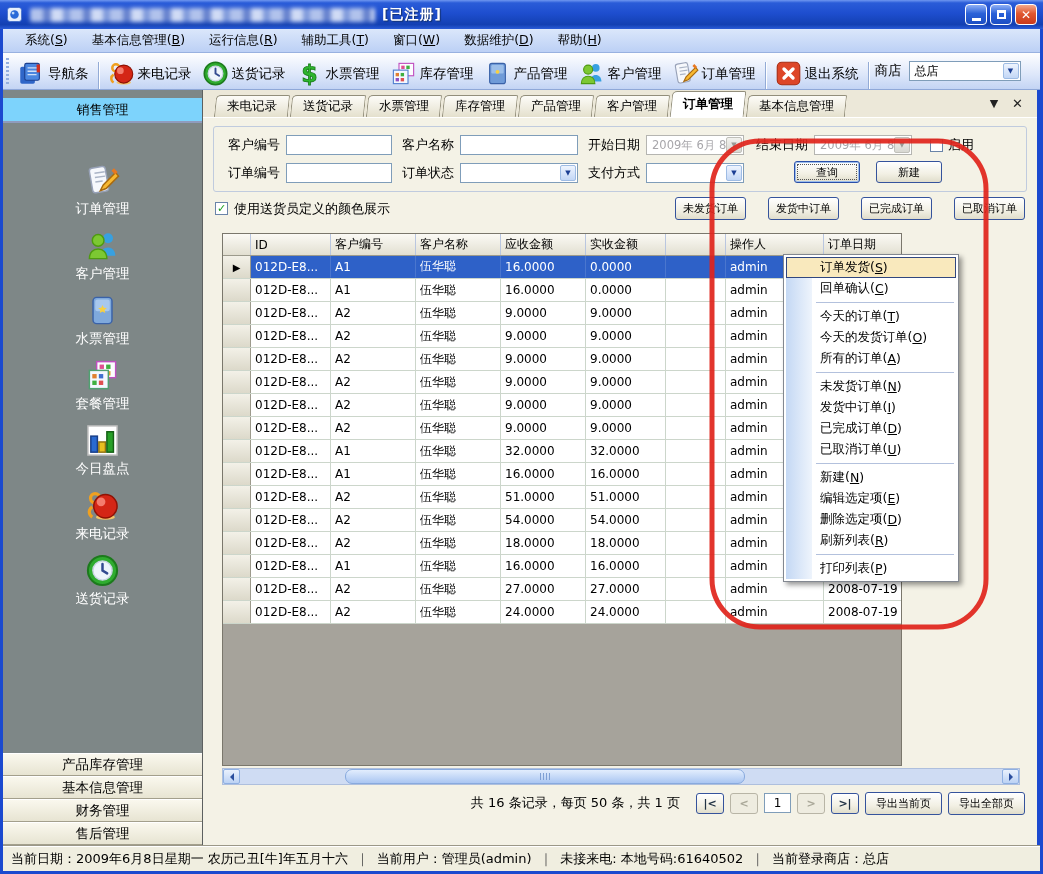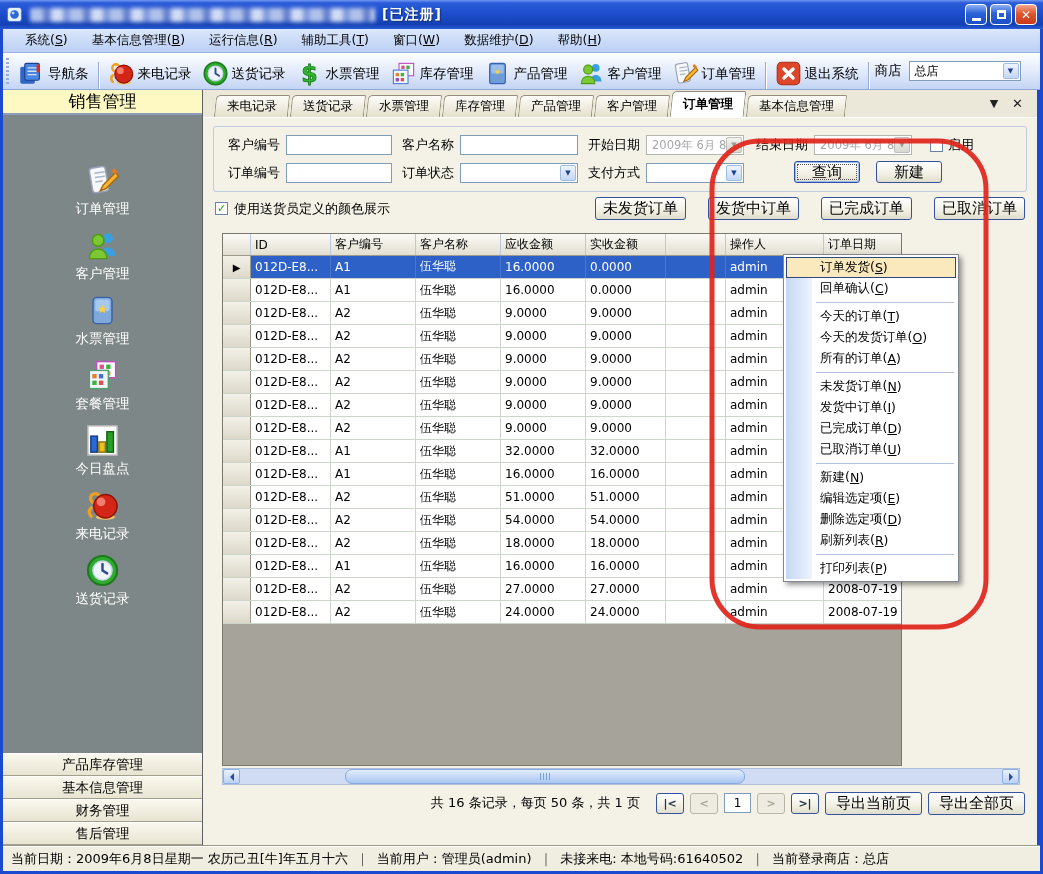--- a/index.html
+++ b/index.html
@@ -46,22 +46,22 @@
   .dd-btn { position:absolute; right:1px; top:1px; bottom:1px; width:16px;
     background:linear-gradient(180deg,#eef4fe,#c3d7f6); border:1px solid #9ebce4; border-radius:2px;
     color:#1c3f94; font-size:7px; display:flex; align-items:center; justify-content:center; }
 
   
   .sidebar { position:absolute; left:3px; top:90px; width:200px; height:755px; background:#7e8787; border-right:1px solid #5c6060; }
   .sb-title { height:22px; background:linear-gradient(180deg,#fbfaf4,#ddd9c6);
     border-bottom:1px solid #b5b1a0; display:flex; align-items:center; padding:0 6px; font-size:12.5px; }
   .sb-title .spacer { flex:1; }
   .sb-tbtn { width:16px; height:16px; display:flex; align-items:center; justify-content:center; color:#222; font-weight:bold; }
-  .sb-section { height:25px; background:#fef9c3; border-bottom:2px solid #8f9bbd;
-    display:flex; align-items:center; justify-content:center; font-size:17px; }
+  .sb-section { height:25px; background:#7dd3fc; border-bottom:2px solid #8f9bbd;
+    display:flex; align-items:center; justify-content:center; font-size:13px;margin-top:8px; }
   .sb-body { position:absolute; top:49px; bottom:92px; left:0; right:0; background:#7e8787;
     display:flex; flex-direction:column; align-items:center; padding-top:24px; overflow:hidden; }
   .sb-item { display:flex; flex-direction:column; align-items:center; margin-bottom:10px; color:#fff; font-size:13.5px; gap:2px; cursor:default; }
   .sb-item .icn { width:35px; height:35px; }
   .sb-bottom { position:absolute; bottom:0; left:0; right:0; }
   .sb-btn { height:23px; background:linear-gradient(180deg,#faf8ee,#e7e4d2);
     border-top:1px solid #fff; border-bottom:1px solid #a39f8c;
     display:flex; align-items:center; justify-content:center; font-size:13.5px; cursor:default; }
 
   
@@ -81,21 +81,21 @@
   .flabel { position:absolute; font-size:13px; line-height:20px; }
   .finput { position:absolute; height:20px; background:#fff; border:1px solid #7f9db9; }
   .fdate { position:absolute; height:20px; background:#fff; border:1px solid #b5b5b1;
     color:#a7a6aa; font-size:11.5px; display:flex; align-items:center; padding-left:5px; }
   .fselect { position:absolute; height:20px; background:#fff; border:1px solid #7f9db9; }
   .fdate .dd-btn { background:linear-gradient(180deg,#f2f2ee,#d8d8d2); border-color:#c0c0ba; color:#9a9a96; }
   .chkbox { width:13px; height:13px; background:#fff; border:1px solid #6a84a8; display:inline-flex;
     align-items:center; justify-content:center; color:#1ba01b; font-size:11px; font-weight:bold; }
   .fcheck { position:absolute; display:flex; align-items:center; gap:5px; font-size:13px; height:20px; }
   .xpbtn { border:1px solid #35539c; border-radius:3px; background:linear-gradient(180deg,#ffffff,#f2f0e4 60%,#e0ddcb);
-    font-size:15px; display:flex; align-items:center; justify-content:center; cursor:default;
+    font-size:11px; display:flex; align-items:center; justify-content:center; cursor:default;
     box-shadow:inset 0 1px 0 #fff; }
   .qbtn { position:absolute; height:22px; }
   .qbtn.focused { outline:1px dotted #555; outline-offset:-4px; border-color:#2a4fa8; box-shadow:0 0 0 1px #9cbdec inset; }
 
   .status-row { position:absolute; left:12px; top:106px; right:12px; height:25px; display:flex; align-items:center; }
   .status-row .lbl { margin-left:6px; font-size:13px; }
   .sbtns { margin-left:auto; display:flex; gap:7px; }
   .sbtns .xpbtn { height:23px; padding:0 7px;margin-left:15px; }
 
   

